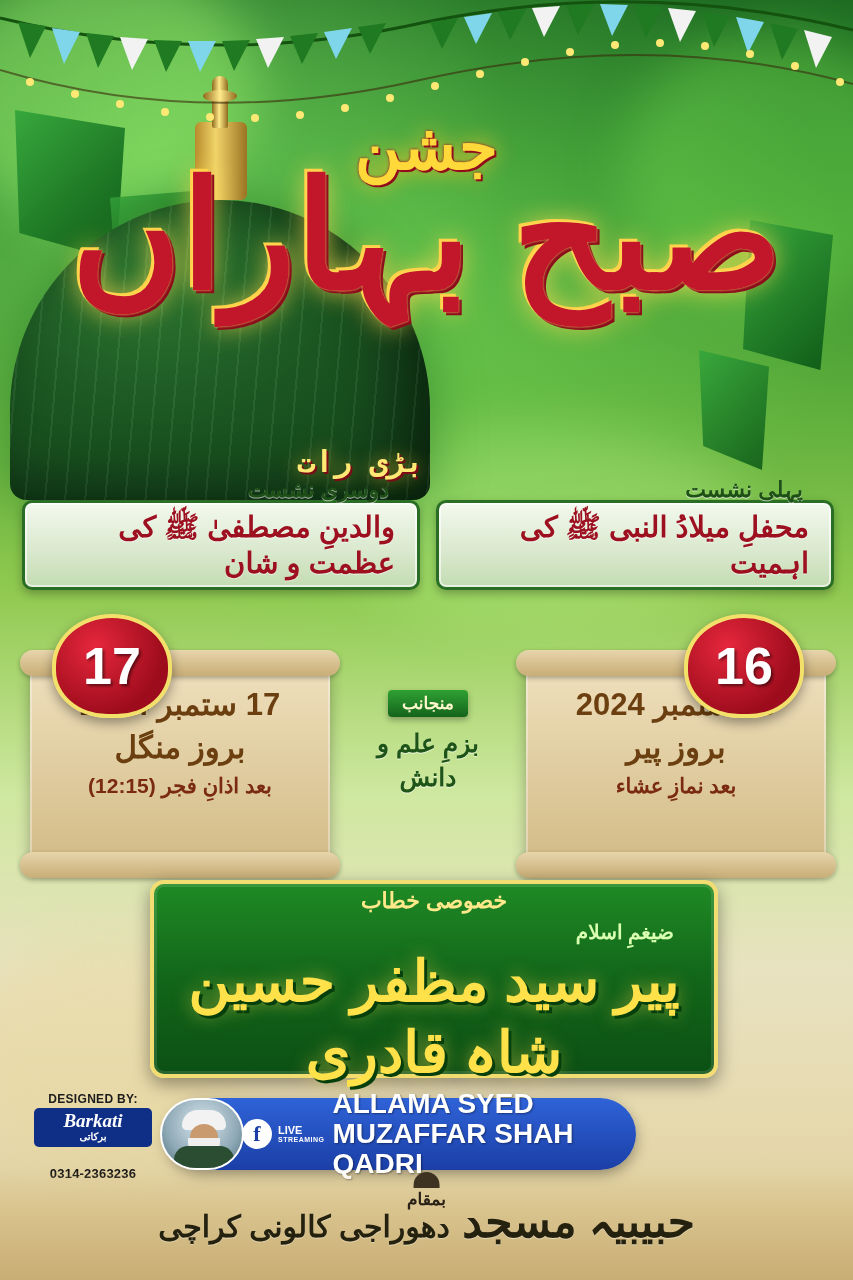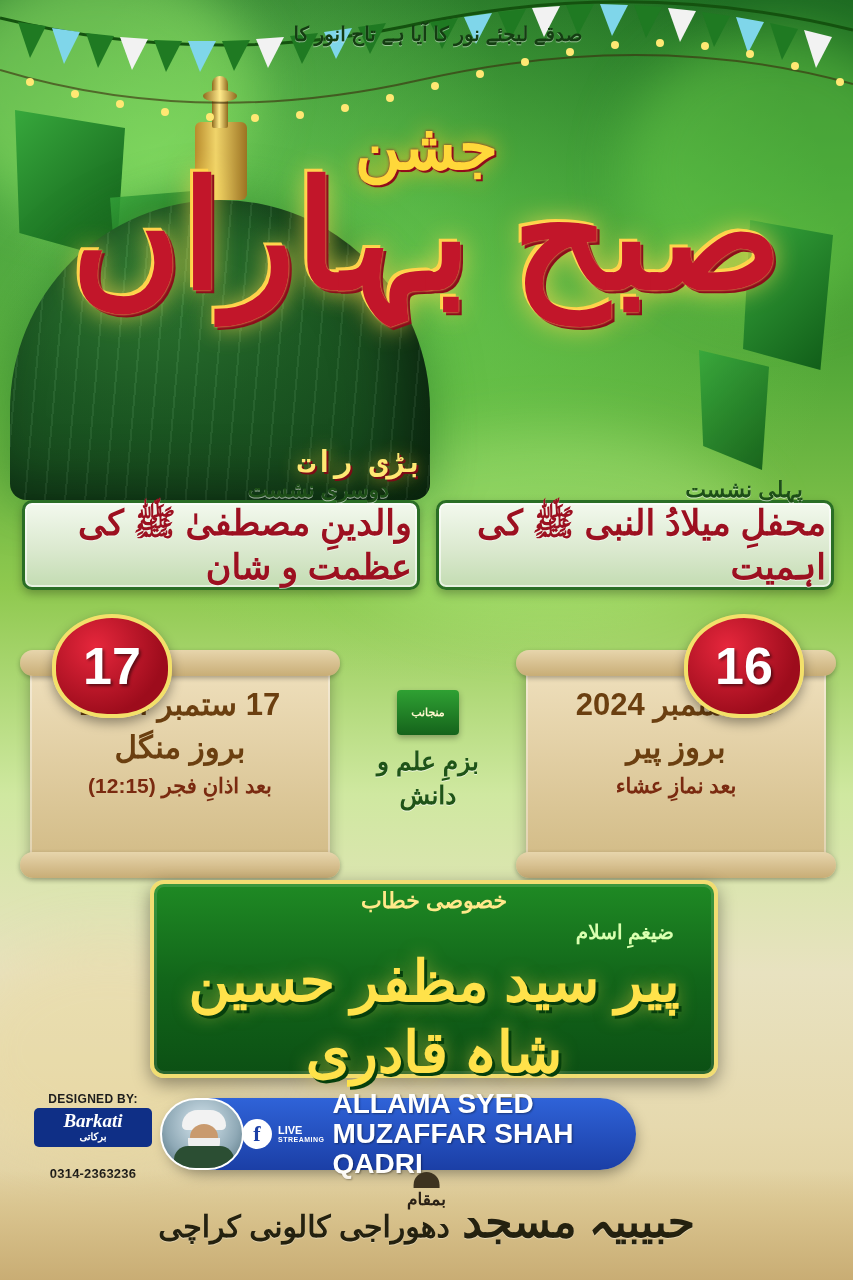--- a/index.html
+++ b/index.html
@@ -198,25 +198,25 @@
     top: -26px;
     right: 28px;
     direction: rtl;
     font-size: 22px;
     font-weight: bold;
     color: #1d4f17;
     text-shadow: 0 1px 0 rgba(255,255,255,0.6);
   }
   .session-text {
     direction: rtl;
-    font-size: 35px;
+    font-size: 29px;
     font-weight: bold;
     color: #9c1020;
     line-height: 1.25;
-    padding: 0 5px;
+    padding: 0 22px;
     text-shadow: 0 1px 0 rgba(255,255,255,0.55);
   }
 
   
   .scrolls {
     position: absolute;
     left: 30px;
     top: 630px;
     width: 796px;
     height: 260px;
@@ -296,23 +296,23 @@
     top: 60px;
     transform: translateX(-50%);
     width: 168px;
     text-align: center;
     direction: rtl;
   }
   .center-ribbon {
     display: inline-block;
     background: linear-gradient(180deg, #2fa133, #15631b);
     color: #fff8cf;
-    font-size: 11px;
-    font-weight: bold;
-    padding: 16px 14px;
+    font-size: 17px;
+    font-weight: bold;
+    padding: 3px 14px;
     border-radius: 4px;
     box-shadow: 0 3px 6px rgba(0,0,0,0.3);
   }
   .center-lines {
     margin-top: 10px;
     direction: rtl;
     font-size: 25px;
     font-weight: bold;
     color: #1f5418;
     line-height: 1.35;
@@ -603,21 +603,20 @@
         <circle cx="615" cy="45" r="4"></circle>
         <circle cx="660" cy="43" r="4"></circle>
       <circle cx="705" cy="46" r="4"></circle>
         <circle cx="750" cy="54" r="4"></circle>
         <circle cx="795" cy="66" r="4"></circle>
       <circle cx="840" cy="82" r="4"></circle>
     </g>
   </svg>
 
   <div class="top-couplet">
-    <div>صدقے لیجئے نور کا آیا ہے تاج انور کا</div>
   </div>
 
   <div class="headline">
     <div class="jashn">
       <span class="small-word">جشن</span>
       <span>صبح بہاراں</span>
     </div>
     <div class="bari-raat">بڑی رات</div>
   </div>
 

